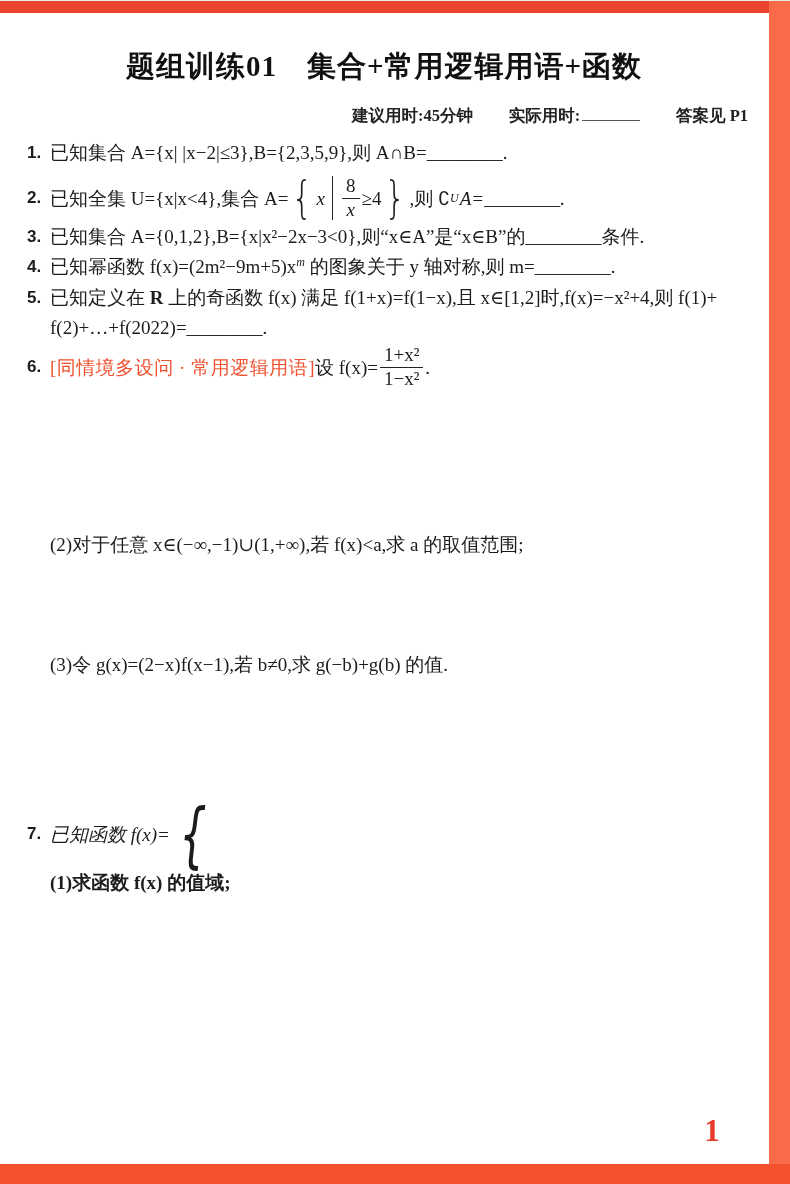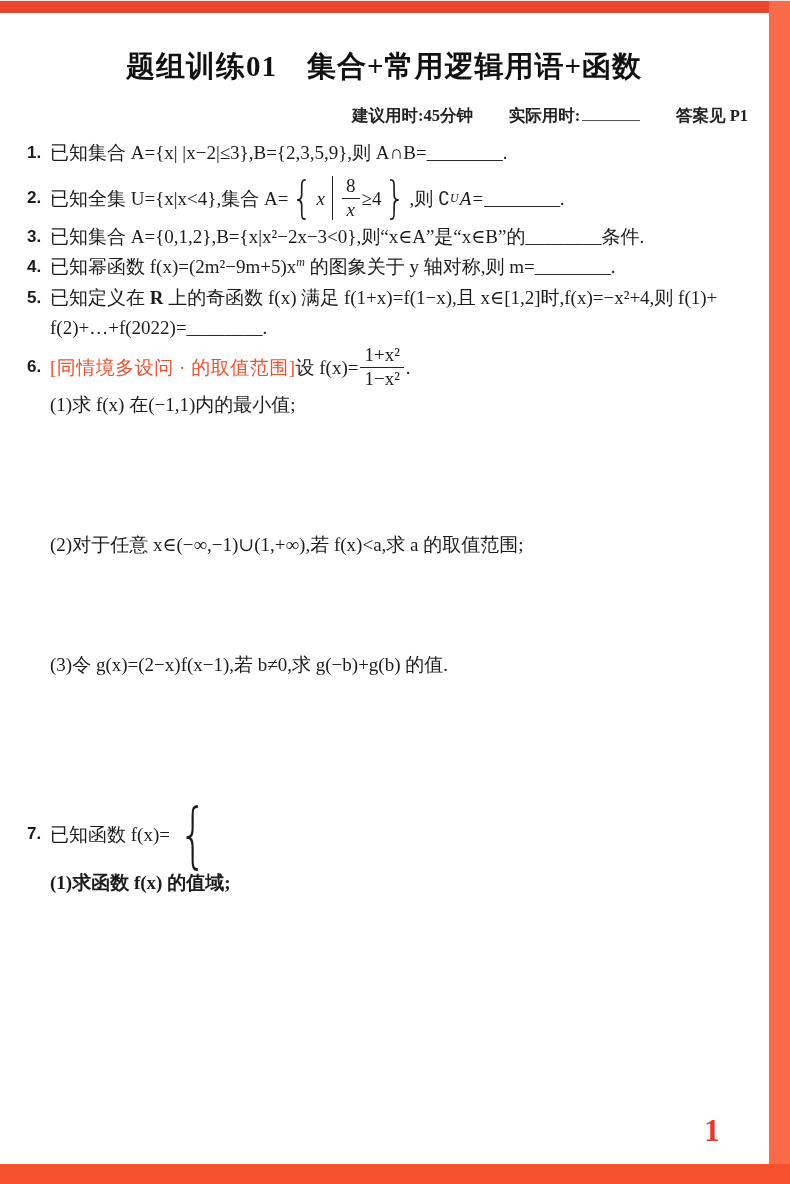--- a/index.html
+++ b/index.html
@@ -123,37 +123,36 @@
     <span class="pnum" style="line-height:30px;">5.</span>
     <span class="ptext">
       <span>已知定义在 </span><span class="bold-r">R</span><span> 上的奇函数 f(x) 满足 f(1+x)=f(1−x),且 x∈[1,2]时,f(x)=−x²+4,则 f(1)+</span><br>
       <span>f(2)+…+f(2022)=________.</span>
     </span>
   </div>
 
   <div class="problem" style="top:340px;">
     <span class="pnum" style="line-height:52px;">6.</span>
     <span class="ptext vcenter" style="height:52px;">
-      <span class="tag">[同情境多设问 · 的取值范围]</span>
+      <span class="tag">[同情境多设问 · 常用逻辑用语]</span>
       <span>设 f(x)=</span>
       <span class="frac">
           <span class="num">1+x²</span>
           <span class="den">1−x²</span>
         </span>
       <span>.</span>
     </span>
   </div>
 
-  <div class="subq" style="top:390px;">(1)求 f(x) 在(−1,1)内的最小值;</div>
   <div class="subq" style="top:530px;">(2)对于任意 x∈(−∞,−1)∪(1,+∞),若 f(x)&lt;a,求 a 的取值范围;</div>
   <div class="subq" style="top:650px;">(3)令 g(x)=(2−x)f(x−1),若 b≠0,求 g(−b)+g(b) 的值.</div>
 
   <div class="problem" style="top:798px;">
     <span class="pnum" style="line-height:70px;">7.</span>
-    <span class="ptext vcenter" style="height:70px;">
+    <span class="ptext vcenter" style="height:70px;font-style:italic;">
       <span>已知函数 f(x)=</span>
       <span class="piecewise">
         <span class="pw-brace">{</span>
       </span>
     </span>
   </div>
 
   <div class="subq" style="top:868px;font-weight:bold;">(1)求函数 f(x) 的值域;</div>
 
   <div class="pagenum">1</div>

